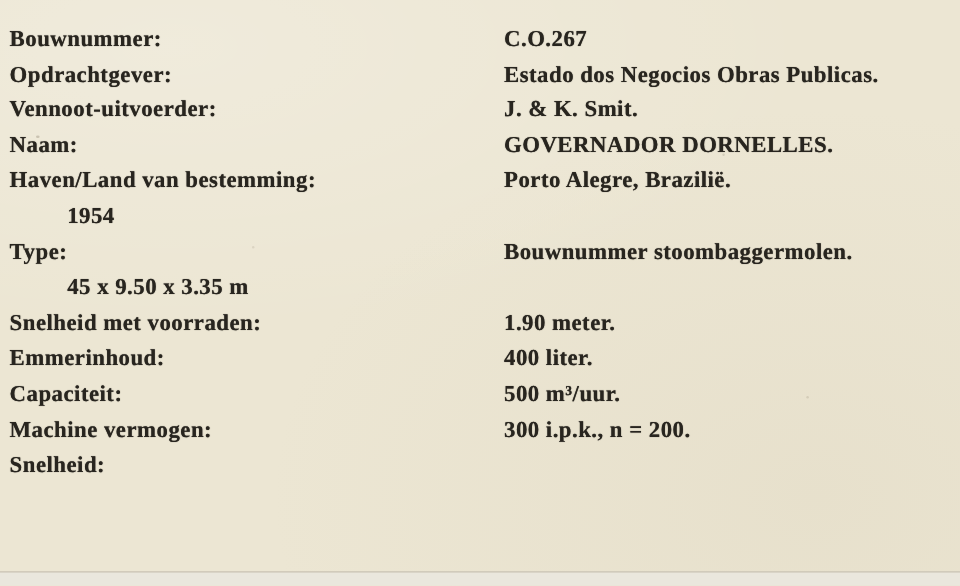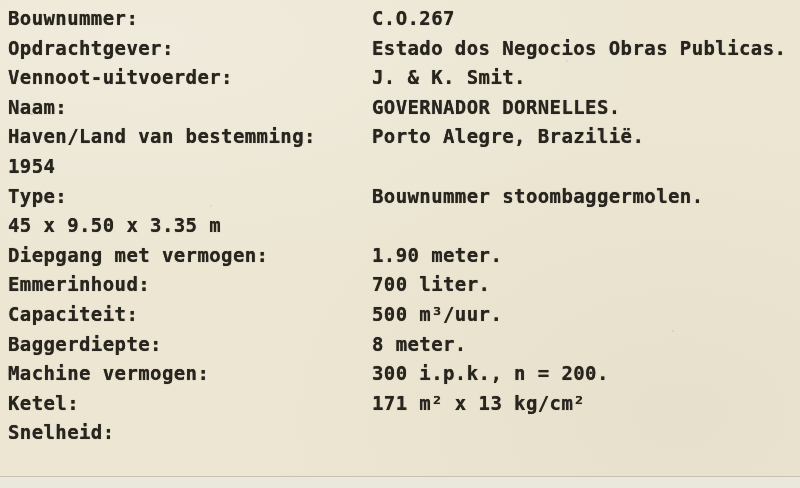--- a/index.html
+++ b/index.html
@@ -17,43 +17,45 @@
     position: relative;
     width: 800px;
     height: 488px;
     background:
       radial-gradient(ellipse 900px 400px at 18% 8%, rgba(255,255,255,0.20), rgba(255,255,255,0) 60%),
       radial-gradient(ellipse 700px 500px at 85% 85%, rgba(208,198,172,0.18), rgba(208,198,172,0) 65%),
       #ece6d3;
   }
   .rows {
     position: absolute;
-    top: 4px;
+    top: 18px;
     left: 8px;
     right: 0;
+    font-family: Liberation Serif, serif;
   }
   .row {
     display: flex;
     align-items: baseline;
     height: 29.6px;
     line-height: 29.6px;
     white-space: nowrap;
   }
   .label, .value {
     font-size: 19px;
     font-weight: bold;
     letter-spacing: 0.4px;
     color: #28251f;
     text-shadow: 0 0 0.7px rgba(40, 36, 30, 0.85);
   }
   .label {
     flex: 0 0 364px;
   }
   .value {
     flex: 1 1 auto;
+    margin-left: 48px;
   }
   .bottom-edge {
     position: absolute;
     left: 0;
     top: 476px;
     width: 800px;
     height: 12px;
     background: #eae7dd;
     border-top: 1px solid rgba(152, 141, 116, 0.40);
   }
@@ -97,42 +99,34 @@
       <span class="value">1954</span>
     </div>
     <div class="row">
       <span class="label">Type:</span>
       <span class="value">Bouwnummer stoombaggermolen.</span>
     </div>
     <div class="row">
       <span class="value">45 x 9.50 x 3.35 m</span>
     </div>
     <div class="row">
-      <span class="label">Diepgang met vermogen:</span>
+      <span class="label">Snelheid met voorraden:</span>
       <span class="value">1.90 meter.</span>
     </div>
     <div class="row">
       <span class="label">Emmerinhoud:</span>
-      <span class="value">700 liter.</span>
+      <span class="value">400 liter.</span>
     </div>
     <div class="row">
       <span class="label">Capaciteit:</span>
       <span class="value">500 m³/uur.</span>
     </div>
     <div class="row">
-      <span class="label">Baggerdiepte:</span>
-      <span class="value">8 meter.</span>
-    </div>
-    <div class="row">
       <span class="label">Machine vermogen:</span>
       <span class="value">300 i.p.k., n = 200.</span>
-    </div>
-    <div class="row">
-      <span class="label">Ketel:</span>
-      <span class="value">171 m² x 13 kg/cm²</span>
     </div>
     <div class="row">
       <span class="label">Snelheid:</span>
     </div>
   </div>
 
   <div class="speck s1"></div>
   <div class="speck s2"></div>
   <div class="speck s3"></div>
   <div class="speck s4"></div>

